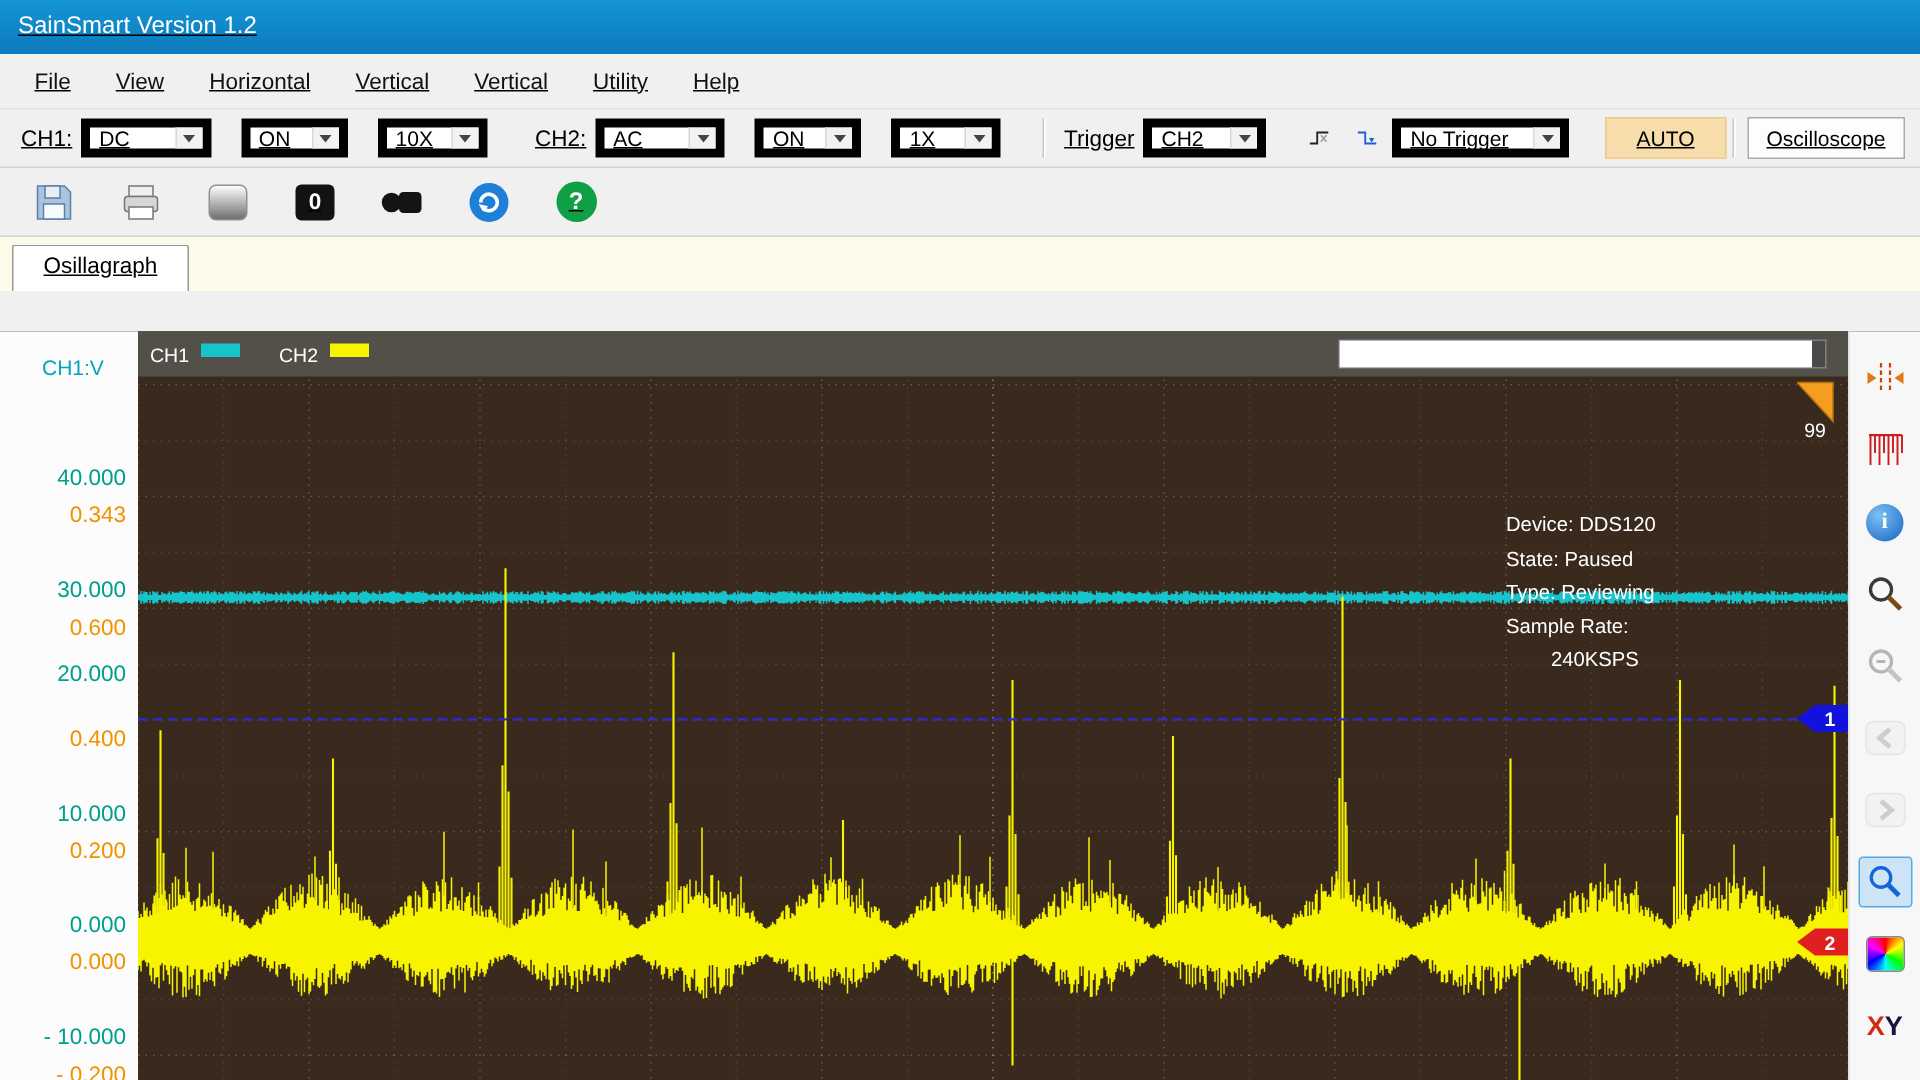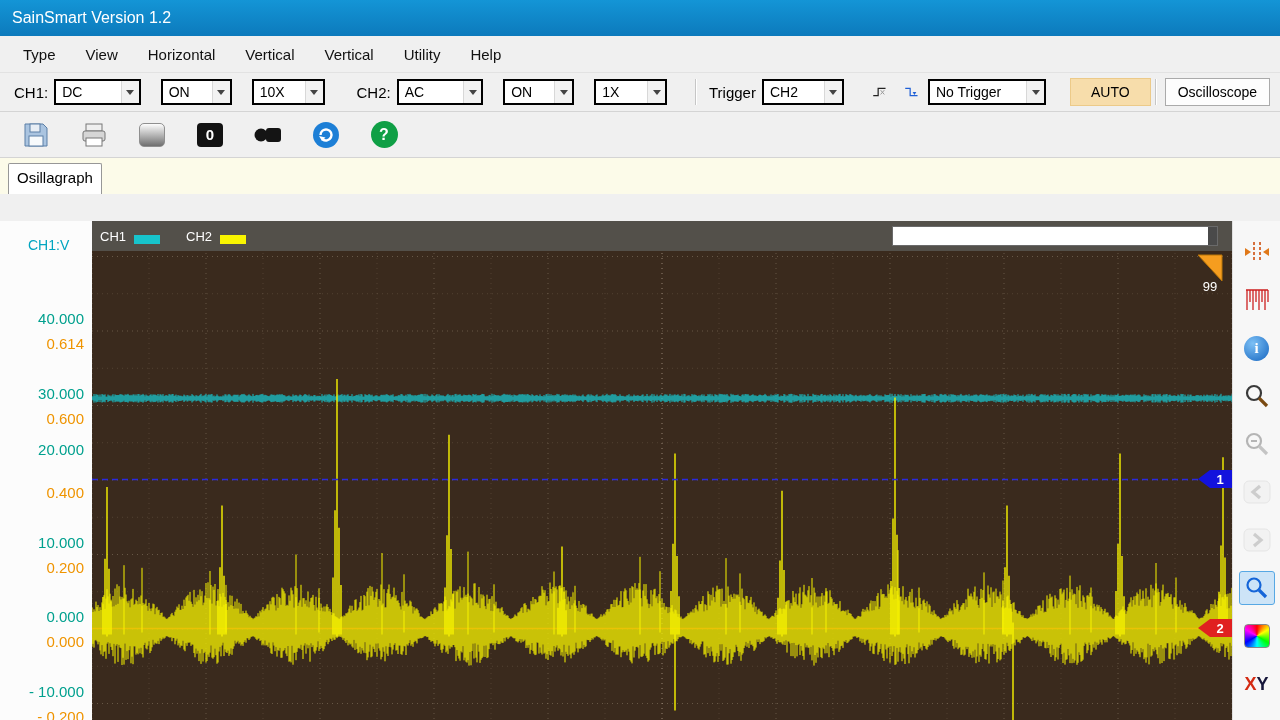--- a/index.html
+++ b/index.html
@@ -1,33 +1,33 @@
 <!DOCTYPE html>
 <html><head>
 <meta charset="utf-8">
 <style>
   * { box-sizing: border-box; }
   body { margin:0; font-family:"Liberation Sans", sans-serif; background:#ddd; }
-  .app { position:relative; width:1280px; height:720px; background:#f0f0f0; overflow:hidden; }
+  .app { position:relative; width:1280px; height:720px; background:#f0f0f0; overflow:hidden;text-decoration:underline; }
 
   
   .titlebar { height:36px; background:linear-gradient(#1495d6,#0c7abc); color:#fff;
               display:flex; align-items:center; padding:0 12px; font-size:16px; }
 
   
   .menubar { height:36px; display:flex; align-items:center; background:#f0f0f0;
              font-size:15px; color:#111; padding:0 8px; }
   .menu-item { padding:7px 15px; cursor:default; }
 
   
   .toolbar1 { height:40px; display:flex; align-items:center; background:#f0f0f0;
               border-top:1px solid #e2e2e2; border-bottom:1px solid #d4d4d4;
               padding:0 10px; font-size:15px; }
   .tool-label { margin:0 6px 0 4px; white-space:nowrap; }
-  .combo { height:26px; background:#fff; border:2px solid #000000; display:flex;
+  .combo { height:26px; background:#fff; border:6px solid #000000; display:flex;
            align-items:center; margin-right:20px; }
   .combo-text { padding:0 6px; font-size:14px; flex:1; white-space:nowrap; overflow:hidden; }
   .combo-arrow { width:18px; height:100%; display:flex; align-items:center; justify-content:center;
                  border-left:1px solid #d8d8d8; background:#f2f2f2; }
   .combo-arrow::after { content:""; border-left:4px solid transparent; border-right:4px solid transparent;
                         border-top:5px solid #444; }
   .w95{width:95px} .w78{width:78px} .w80{width:80px} .w90{width:90px} .w130{width:130px}
   .vsep { width:0; height:26px; border-left:1px solid #c6c6c6; border-right:1px solid #fff; margin:0 8px; }
   .btn-auto { background:#f7ddab; border:1px solid #ecca89; padding:5px 20px; font-size:14px; margin:0 4px; }
   .btn-osc { background:#fdfdfd; border:1px solid #aaa; padding:5px 12px; font-size:14px; white-space:nowrap; }
@@ -42,36 +42,36 @@
   .bg-icon { width:26px; height:24px; border-radius:5px; border:1px solid #8f8f8f;
              background:linear-gradient(180deg,#fdfdfd,#6f6f6f); }
   .zero-icon { width:26px; height:24px; border-radius:4px; background:#121212; color:#fff;
                font-size:15px; font-weight:bold; display:flex; align-items:center; justify-content:center; }
   .help-icon { width:27px; height:27px; border-radius:50%; background:#0f9f45; color:#fff; font-weight:bold;
                font-size:16px; display:flex; align-items:center; justify-content:center; }
   .help-icon::after { content:"?"; }
 
   
   .tabrow { height:36px; background:#fcfbe9; display:flex; align-items:flex-end; padding-left:8px; }
-  .tab { background:#fff; border:1px solid #979797; border-bottom:none; padding:5px 8px 8px;
+  .tab { background:#fff; border:1px solid #979797; border-bottom:none; padding:5px 20px 8px;
          font-size:15px; border-radius:2px 2px 0 0; }
 
   
   .content { position:relative; height:460px; background:#0f172a;margin-top:27px; }
   .gutter { position:absolute; left:0; top:0; width:92px; height:526px; background:#fcfcfc; }
   .axis-title { position:absolute; top:16px; left:28px; color:#00a5c0; font-size:14px; }
   .tick { position:absolute; right:8px; width:80px; text-align:right; font-size:15px; height:17px; }
   .tick.ch1 { color:#00a08e; }
   .tick.ch2 { color:#ef9400; }
 
   .plot { position:absolute; left:92px; top:0; width:1140px; height:526px; background:#3a2a1d; overflow:hidden; }
   #scope-svg { position:absolute; left:0; top:0; }
   .legend-strip { position:absolute; left:0; top:0; width:100%; height:30px; background:#53504a; }
   .legend-chips { position:absolute; left:8px; top:0; height:30px; display:flex; align-items:center; gap:26px; }
-  .chip { display:flex; align-items:flex-end; gap:8px; }
+  .chip { display:flex; align-items:flex-start; gap:8px; }
   .legend-label { color:#fff; font-size:13px; }
   .legend-swatch { width:26px; height:9px; display:inline-block; }
   .scrollbar { position:absolute; left:800px; top:5px; width:326px; height:20px; background:#fff;
                border:1px solid #6a6a6a; }
   .scrollbar-end { position:absolute; right:0; top:0; width:9px; height:100%; background:#4a4a4a; }
   .pos-triangle { position:absolute; left:1106px; top:32px; }
   .pos-value { position:absolute; left:1104px; top:58px; width:28px; text-align:center; color:#fff; font-size:13px; }
   .scope-info { position:absolute; left:912px; top:118px; color:#fff; font-size:13.5px; line-height:22.5px; }
   .scope-info .indent { padding-left:30px; }
   .flag { position:absolute; right:0; width:34px; height:20px; }
@@ -97,21 +97,21 @@
 </head>
 <body>
 
 <div class="app">
 
   <div class="titlebar">
     <span>SainSmart  Version 1.2</span>
   </div>
 
   <div class="menubar" id="menubar">
-      <div class="menu-item">Type</div>
+      <div class="menu-item">File</div>
       <div class="menu-item">View</div>
       <div class="menu-item">Horizontal</div>
       <div class="menu-item">Vertical</div>
       <div class="menu-item">Vertical</div>
       <div class="menu-item">Utility</div>
       <div class="menu-item">Help</div>
     </div>
 
   <div class="toolbar1">
     <span class="tool-label">CH1:</span>
@@ -213,21 +213,21 @@
   <div class="content">
 
     <div class="gutter" id="gutter">
       <div class="axis-title">CH1:V</div>
     <div class="tick ch1" style="top: 89px;">40.000</div>
         <div class="tick ch1" style="top: 163.5px;">30.000</div>
         <div class="tick ch1" style="top: 220px;">20.000</div>
         <div class="tick ch1" style="top: 312.5px;">10.000</div>
         <div class="tick ch1" style="top: 387px;">0.000</div>
         <div class="tick ch1" style="top: 461.5px;">- 10.000</div>
-        <div class="tick ch2" style="top: 114px;">0.614</div>
+        <div class="tick ch2" style="top: 114px;">0.343</div>
         <div class="tick ch2" style="top: 188.5px;">0.600</div>
         <div class="tick ch2" style="top: 263px;">0.400</div>
         <div class="tick ch2" style="top: 337.5px;">0.200</div>
         <div class="tick ch2" style="top: 412px;">0.000</div>
         <div class="tick ch2" style="top: 486.5px;">- 0.200</div>
       </div>
 
     <div class="plot">
       <svg id="scope-svg" width="1140" height="526">
           <line x1="0" y1="32" x2="0" y2="526" stroke="rgba(210,195,170,0.3)" stroke-width="1" stroke-dasharray="1 4"></line>
@@ -287,20 +287,27 @@
         <div class="scrollbar">
           <div class="scrollbar-end"></div>
         </div>
       </div>
 
       <svg class="pos-triangle" width="30" height="30">
         <polygon points="24,2 0,2 24,28" fill="#f59d1f" stroke="#b87409"></polygon>
       </svg>
       <div class="pos-value">99</div>
 
+      <div class="scope-info">
+        <div>Device: DDS120</div>
+        <div>State: Paused</div>
+        <div>Type: Reviewing</div>
+        <div>Sample Rate:</div>
+        <div class="indent">240KSPS</div>
+      </div>
 
       <svg class="flag flag1" width="34" height="20">
         <polygon points="0,10 12,1 34,1 34,19 12,19" fill="#1212dd"></polygon>
         <text x="22" y="15" fill="#fff" font-size="13" font-weight="bold" text-anchor="middle">1</text>
       </svg>
       <svg class="flag flag2" width="34" height="20">
         <polygon points="0,10 12,1 34,1 34,19 12,19" fill="#e02020"></polygon>
         <text x="22" y="15" fill="#fff" font-size="13" font-weight="bold" text-anchor="middle">2</text>
       </svg>
     </div>

